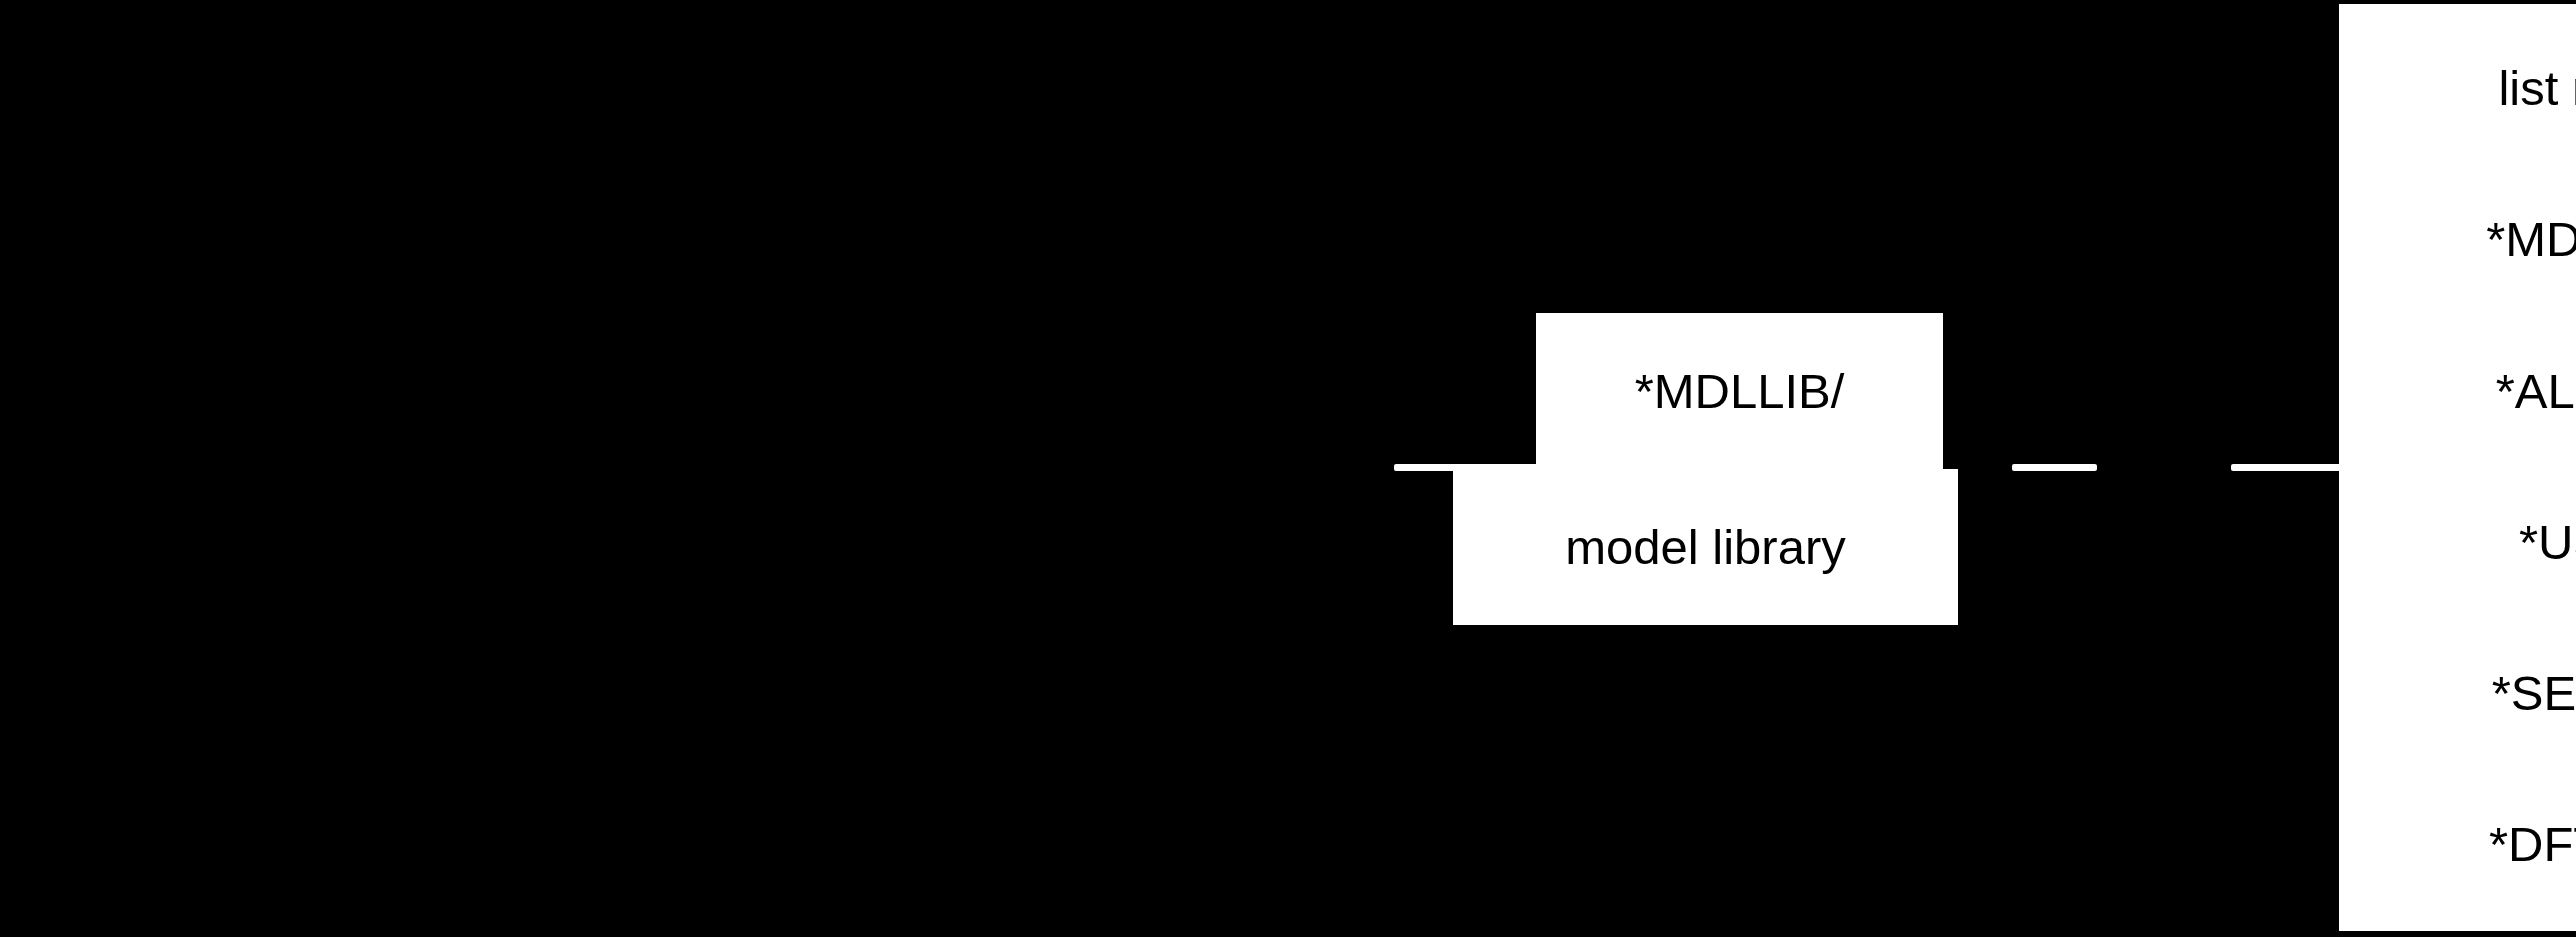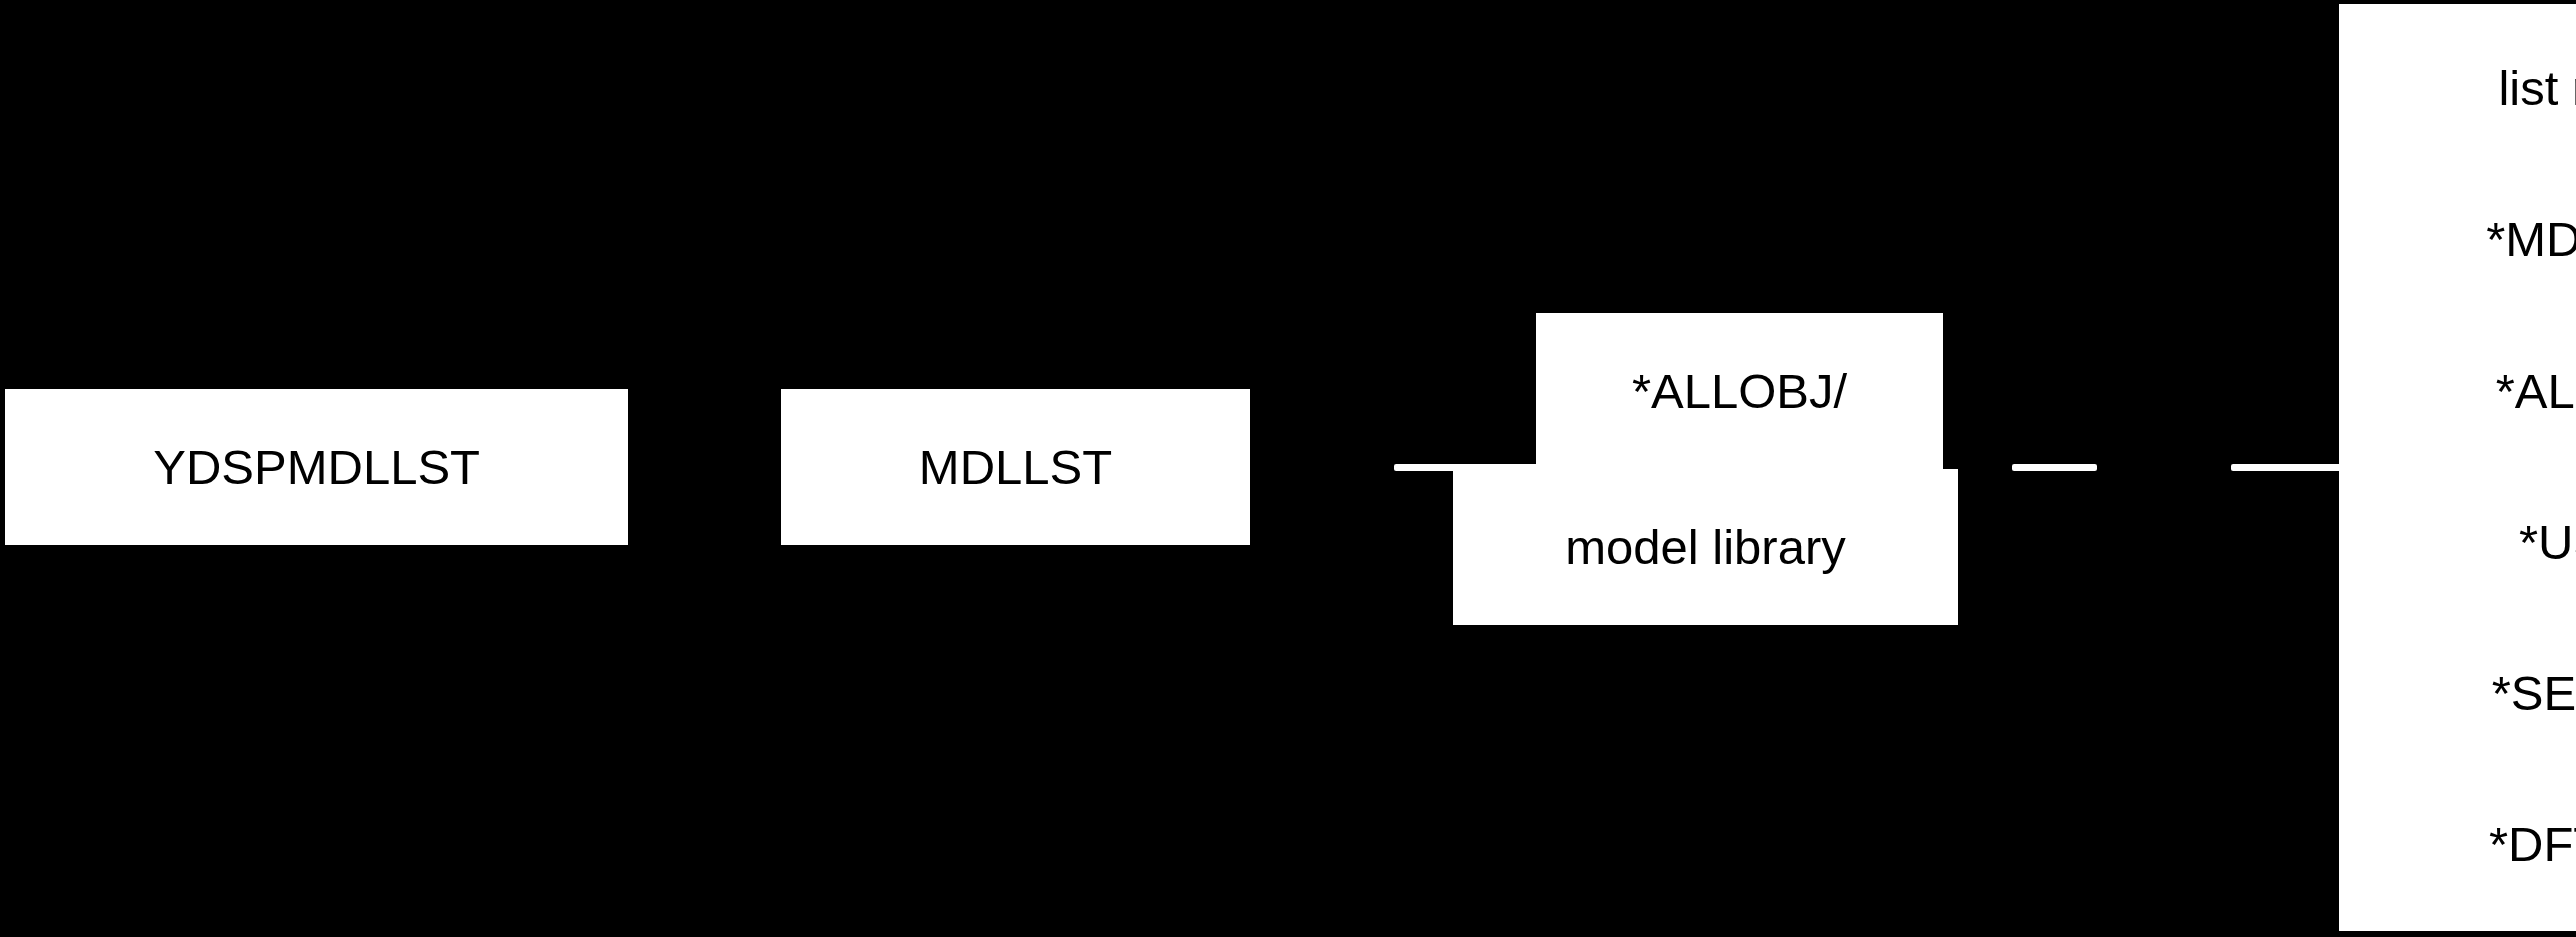--- a/index.html
+++ b/index.html
@@ -63,32 +63,26 @@
 
   #rail-left-mdllib  { left: 1394px; top: 464px; width: 155px;  height: 6.7px; }
   #rail-right-mdllib { left: 2012px; top: 464px; width: 85px;  height: 6.7px; }
   #rail-into-list    { left: 2231px; top: 464px; width: 116px;  height: 6.7px; }
 </style>
 </head>
 <body>
 
 <div id="canvas">
 
-  <div class="node-box" id="box-ydspmdllst">
-    <span class="label">YDSPMDLLST</span>
-  </div>
 
-  <div class="node-box" id="box-mdllst">
-    <span class="label">MDLLST</span>
-  </div>
 
   <div class="rail" id="rail-left-mdllib"></div>
 
   <div class="node-box" id="box-mdllib">
-    <span class="label">*ALLOBJ/</span>
+    <span class="label">*MDLLIB/</span>
   </div>
 
   <div class="node-box" id="box-modellib">
     <span class="label">model library</span>
   </div>
 
   <div class="rail" id="rail-right-mdllib"></div>
 
   <div class="rail" id="rail-into-list"></div>
 

